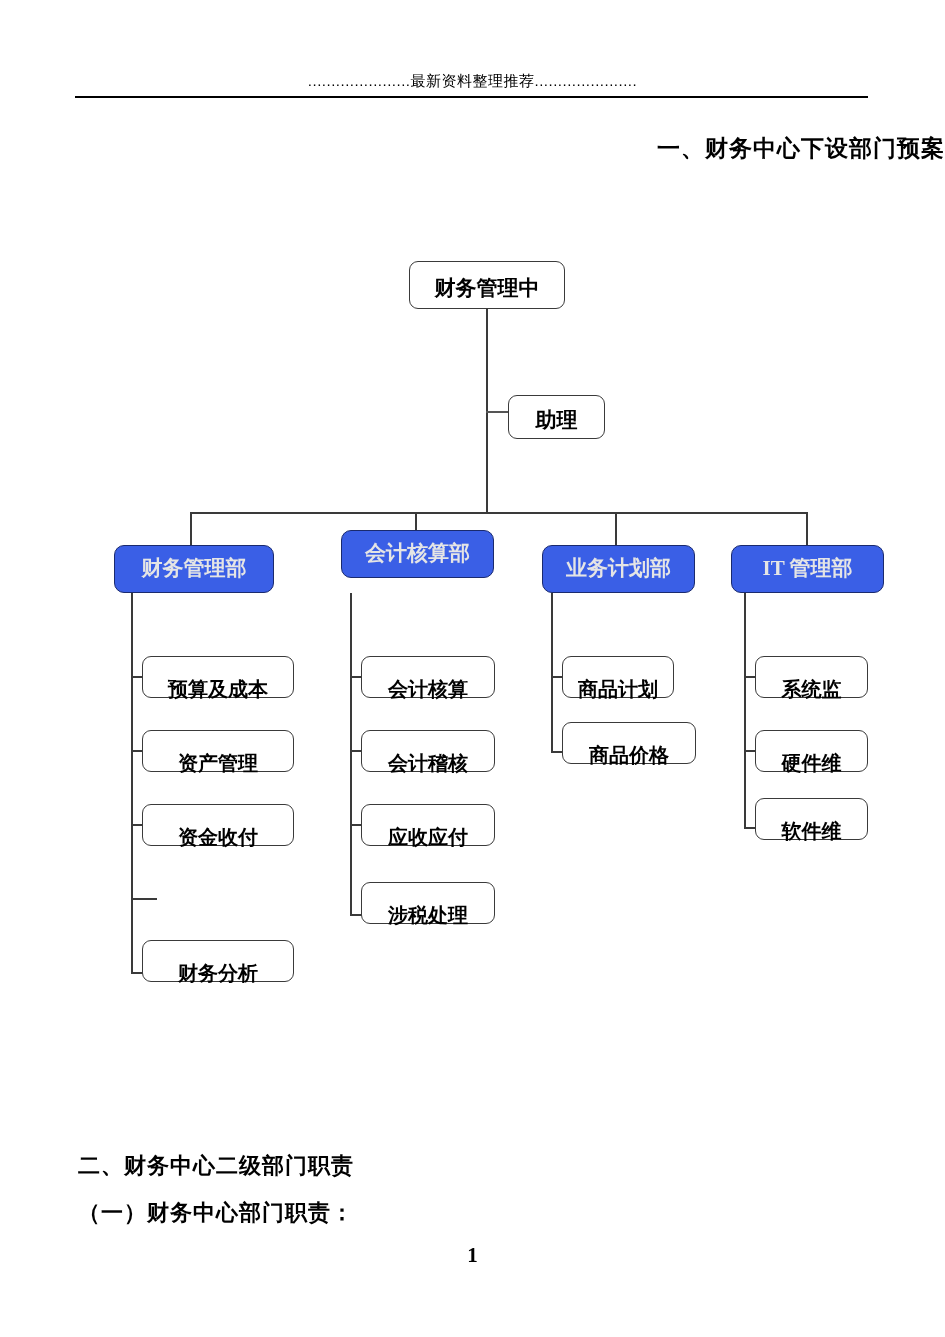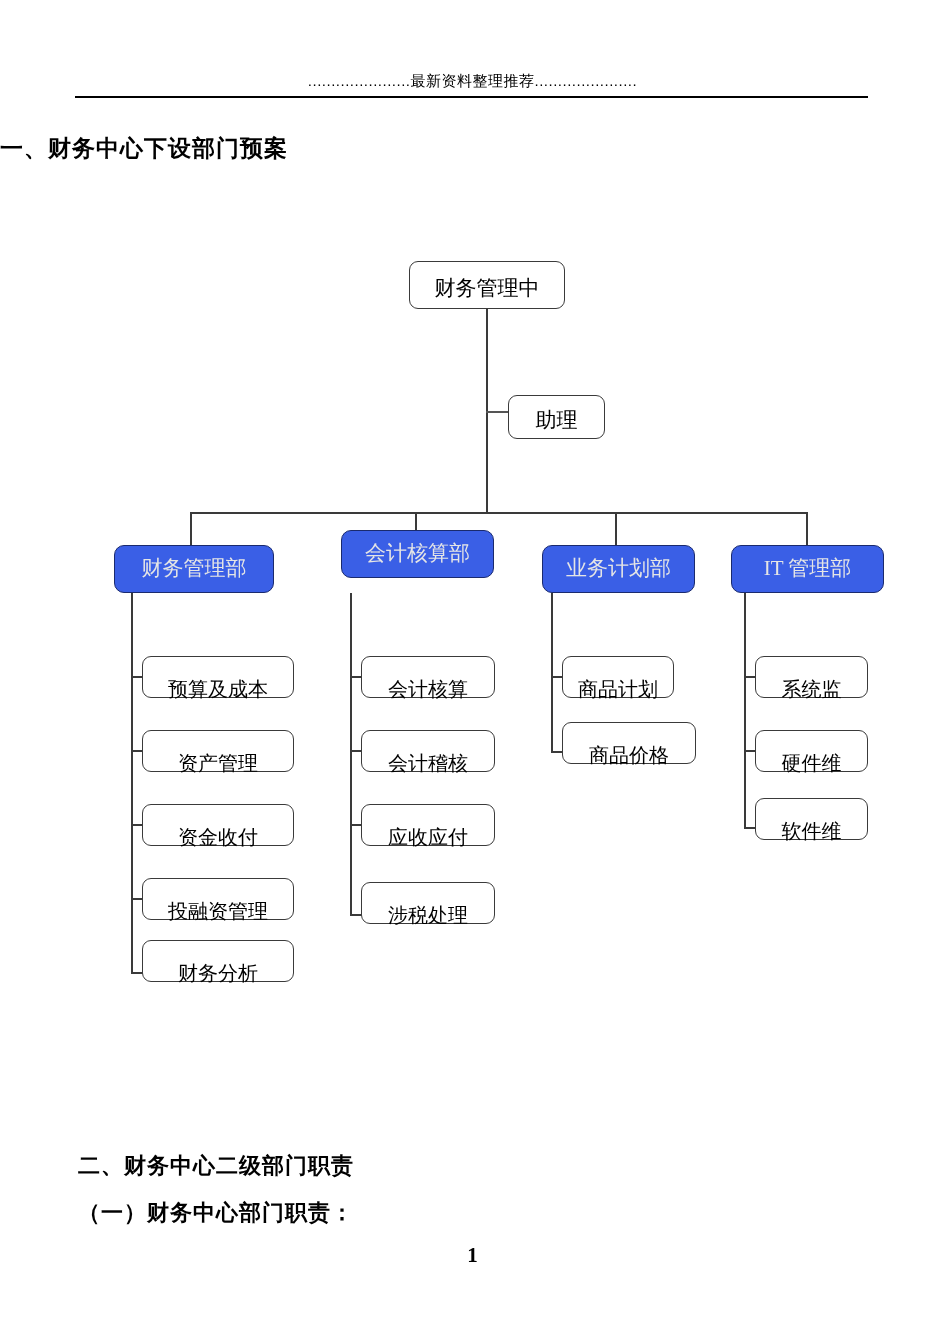--- a/index.html
+++ b/index.html
@@ -39,21 +39,21 @@
     height: 0;
     border-top: 2px solid #000;
   }
 
   
   .doc-title {
     position: absolute;
     left: 0;
     top: 133px;
     width: 945px;
-    text-align: left;
+    text-align: right;
     font-size: 23px;
     font-weight: bold;
     letter-spacing: 1px;
   }
 
   
   #chart {
     position: absolute;
     left: 0;
     top: 0;
@@ -74,21 +74,21 @@
     background: #3A5FE6;
     border: 1.6px solid #1a2a6e;
     border-radius: 10px;
   }
   .node .label {
     position: absolute;
     left: 0;
     width: 100%;
     text-align: center;
     white-space: nowrap;
-    font-weight: normal;
+    font-weight: bold;
     color: #000;
   }
   
   .node.plain .label {
     top: 50%;
     transform: translateY(-38%);
     font-size: 21px;
   }
   .node.blue .label {
     top: 50%;
@@ -185,23 +185,20 @@
     <div class="node leaf" style="left:142px; top:730px; width:152px; height:42px;">
       <span class="label">资产管理</span>
     </div>
 
     <div class="ln h" style="left:131px; top:824px; width:26px;"></div>
     <div class="node leaf" style="left:142px; top:804px; width:152px; height:42px;">
       <span class="label">资金收付</span>
     </div>
 
     <div class="ln h" style="left:131px; top:898px; width:26px;"></div>
-    <div class="node leaf" style="left:142px; top:878px; width:152px; height:42px;">
-      <span class="label">投融资管理</span>
-    </div>
 
     <div class="ln h" style="left:131px; top:972px; width:26px;"></div>
     <div class="node leaf" style="left:142px; top:940px; width:152px; height:42px;">
       <span class="label">财务分析</span>
     </div>
 
     <div class="ln v" style="left:350px; top:593px; height:322px;"></div>
 
     <div class="ln h" style="left:350px; top:676px; width:26px;"></div>
     <div class="node leaf" style="left:361px; top:656px; width:134px; height:42px;padding-left:36px;">

